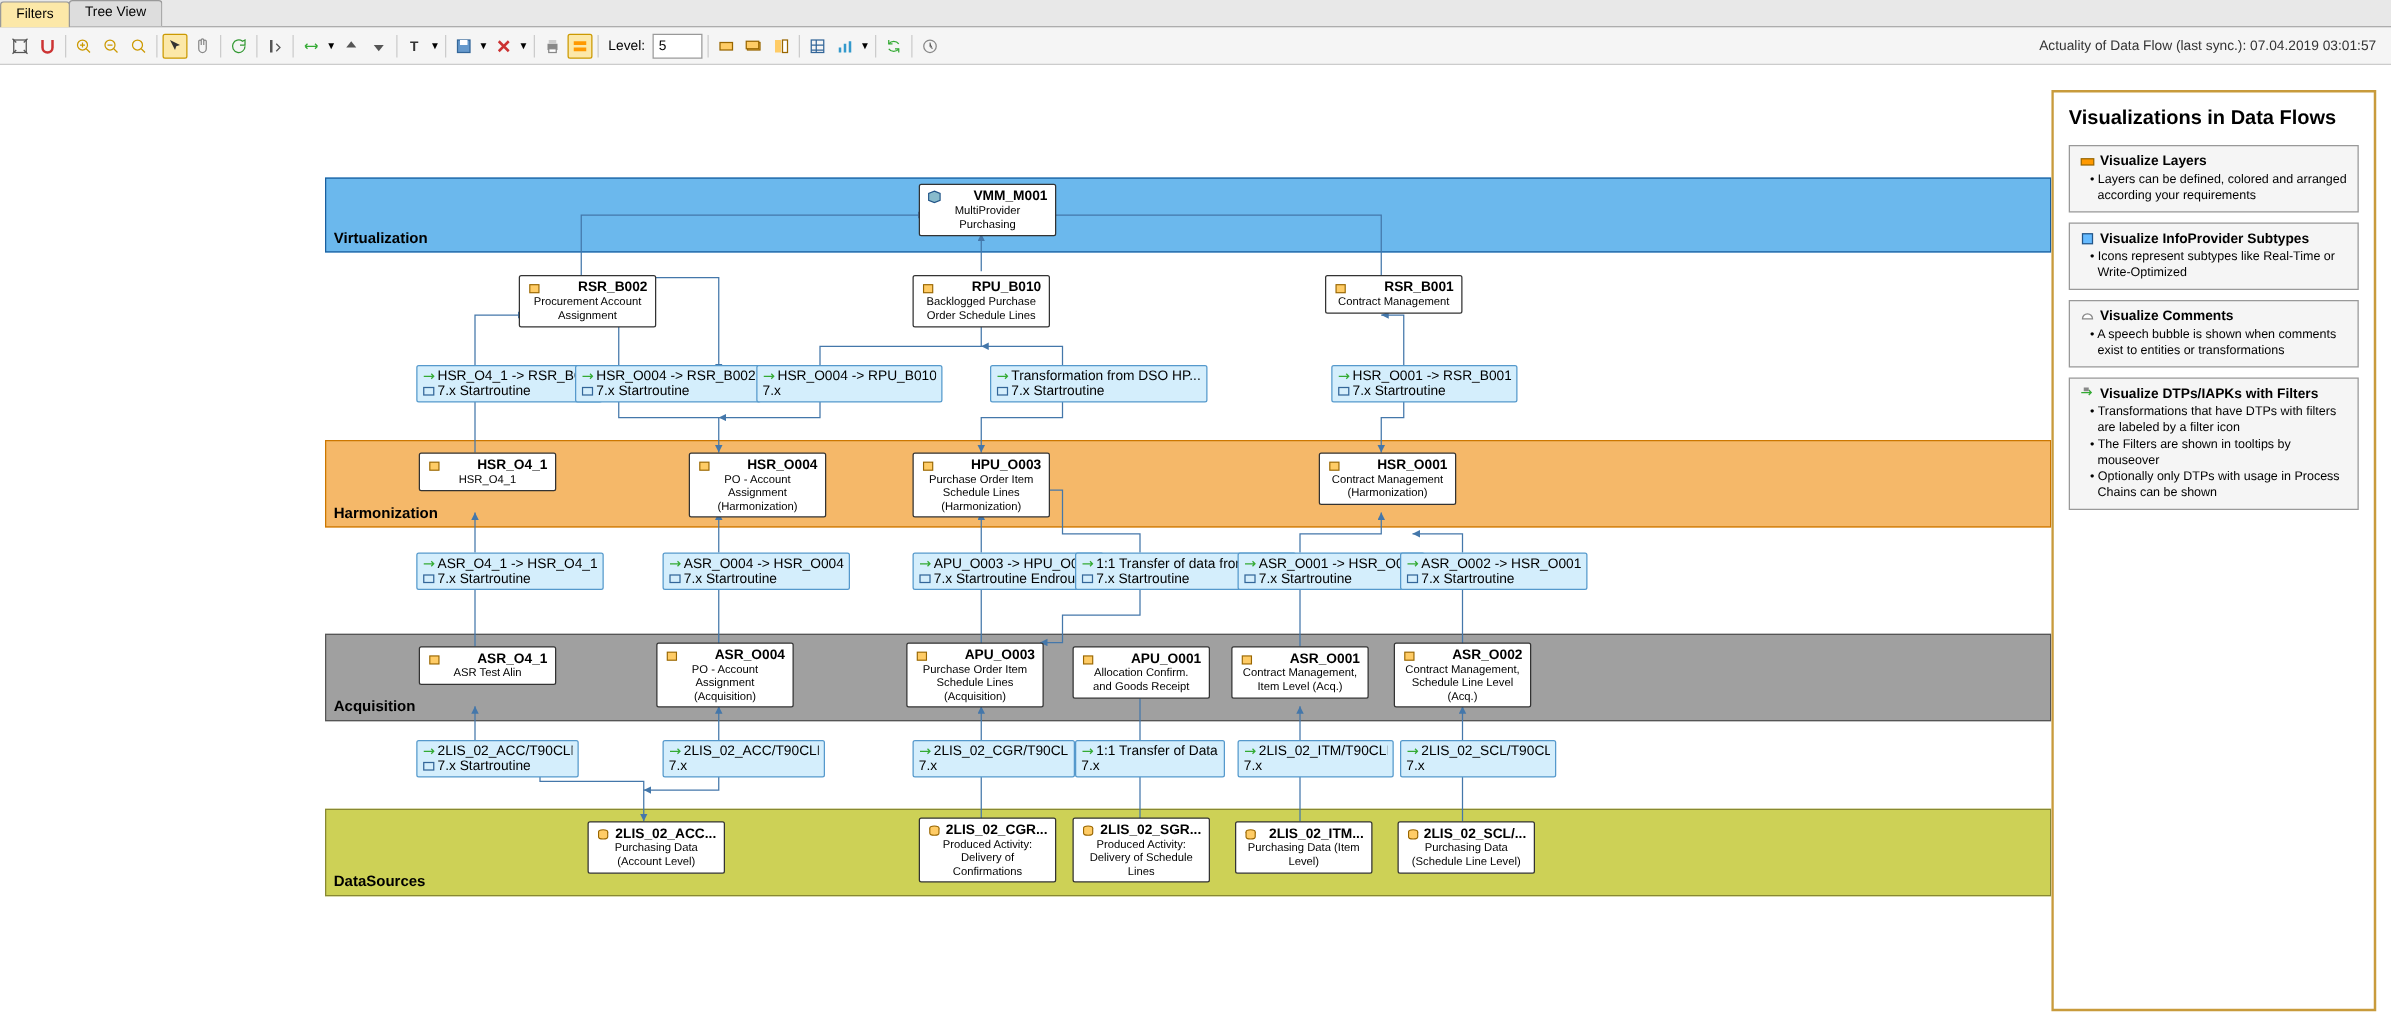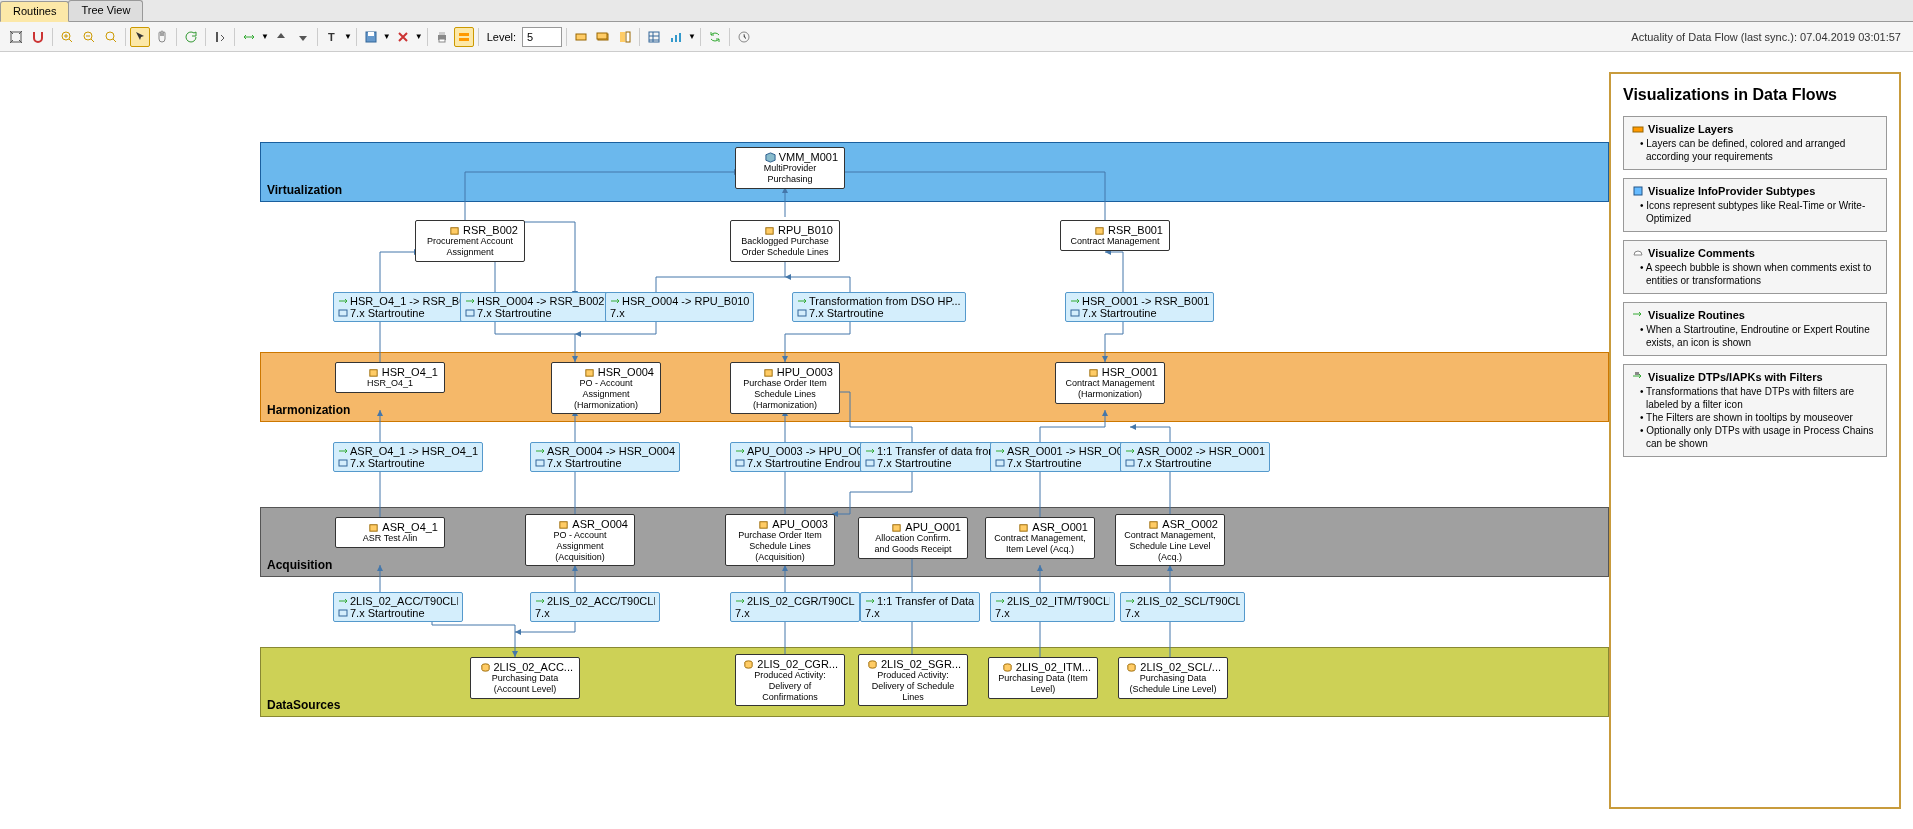--- a/index.html
+++ b/index.html
@@ -17,40 +17,40 @@
 .main{display:flex;height:calc(100vh - 52px);position:relative}
 .canvas{flex:1;position:relative;background:#fff;overflow:hidden}
 .layer{position:absolute;left:260px;right:0;border:1px solid #666}
 .layer-label{position:absolute;bottom:4px;left:6px;font-weight:bold;font-size:12px}
 .l-virt{top:90px;height:60px;background:#6bb8ed;border-color:#1a5f9e}
 .l-prop{top:165px;height:55px;background:#f4b4b4;border-color:#cc3333}
 .l-harm{top:300px;height:70px;background:#f5b869;border-color:#cc7700}
 .l-acq{top:455px;height:70px;background:#a0a0a0;border-color:#555}
 .l-ds{top:595px;height:70px;background:#cdd156;border-color:#888833}
 .node{position:absolute;background:#fff;border:1px solid #333;border-radius:2px;padding:3px 6px;text-align:center;min-width:110px;font-size:10px;z-index:5}
-.node-title{display:flex;align-items:center;justify-content:flex-end;gap:3px;font-weight:normal}
+.node-title{display:flex;align-items:center;justify-content:space-between;gap:3px;font-weight:bold}
 .node-sub{font-size:9px;line-height:1.2}
 .trans{position:absolute;background:#d4eefc;border:1px solid #5599cc;border-radius:2px;padding:2px 4px;font-size:8px;min-width:110px;z-index:5;text-align:left}
 .trans-line{display:flex;align-items:center;gap:2px;white-space:nowrap;overflow:hidden}
 .ico{width:10px;height:10px;flex-shrink:0}
 svg.lines{position:absolute;top:0;left:0;width:100%;height:100%;z-index:1;pointer-events:none}
-.side{width:292px;border:2px solid #c89b3c;margin:20px 12px 20px 0;padding:12px;background:#fff;overflow-y:auto}
+.side{width:260px;border:2px solid #c89b3c;margin:20px 12px 20px 0;padding:12px;background:#fff;overflow-y:auto}
 .side h2{font-size:16px;font-weight:bold;margin-bottom:12px}
 .card{border:1px solid #999;background:#f5f5f5;padding:6px 8px;margin-bottom:8px}
 .card-title{display:flex;align-items:center;gap:4px;font-weight:bold;font-size:11px;margin-bottom:2px}
 .card ul{list-style:none;padding-left:8px}
 .card li{font-size:10px;line-height:1.3;text-indent:-6px;padding-left:6px}
 .card li:before{content:"• "}
 .cube{width:11px;height:11px}
 </style>
 </head>
 <body>
 
 <div class="tabs">
-  <div class="tab active">Routines</div>
+  <div class="tab active">Filters</div>
   <div class="tab">Tree View</div>
 </div>
 
 <div class="toolbar">
   <button class="tbtn">
       <svg viewBox="0 0 14 14">
         <rect x="2" y="2" width="10" height="10" fill="none" stroke="#555"></rect>
         <path d="M1 1l3 3M13 1l-3 3M1 13l3-3M13 13l-3-3" stroke="#555"></path>
       </svg>
     </button>
@@ -732,31 +732,20 @@
             <span>Visualize Comments</span>
           </div>
           <ul>
             <li>A speech bubble is shown when comments exist to entities or transformations</li>
           </ul>
         </div>
         <div class="card">
           <div class="card-title">
             <svg width="12" height="12" viewBox="0 0 12 12">
               <path d="M1 5h8M7 3l2 2-2 2" stroke="#3a3" fill="none"></path>
-            </svg>
-            <span>Visualize Routines</span>
-          </div>
-          <ul>
-            <li>When a Startroutine, Endroutine or Expert Routine exists, an icon is shown</li>
-          </ul>
-        </div>
-        <div class="card">
-          <div class="card-title">
-            <svg width="12" height="12" viewBox="0 0 12 12">
-              <path d="M1 5h8M7 3l2 2-2 2" stroke="#3a3" fill="none"></path>
               <rect x="3" y="1" width="4" height="3" fill="#888"></rect>
             </svg>
             <span>Visualize DTPs/IAPKs with Filters</span>
           </div>
           <ul>
             <li>Transformations that have DTPs with filters are labeled by a filter icon</li>
             <li>The Filters are shown in tooltips by mouseover</li>
             <li>Optionally only DTPs with usage in Process Chains can be shown</li>
           </ul>
         </div>

